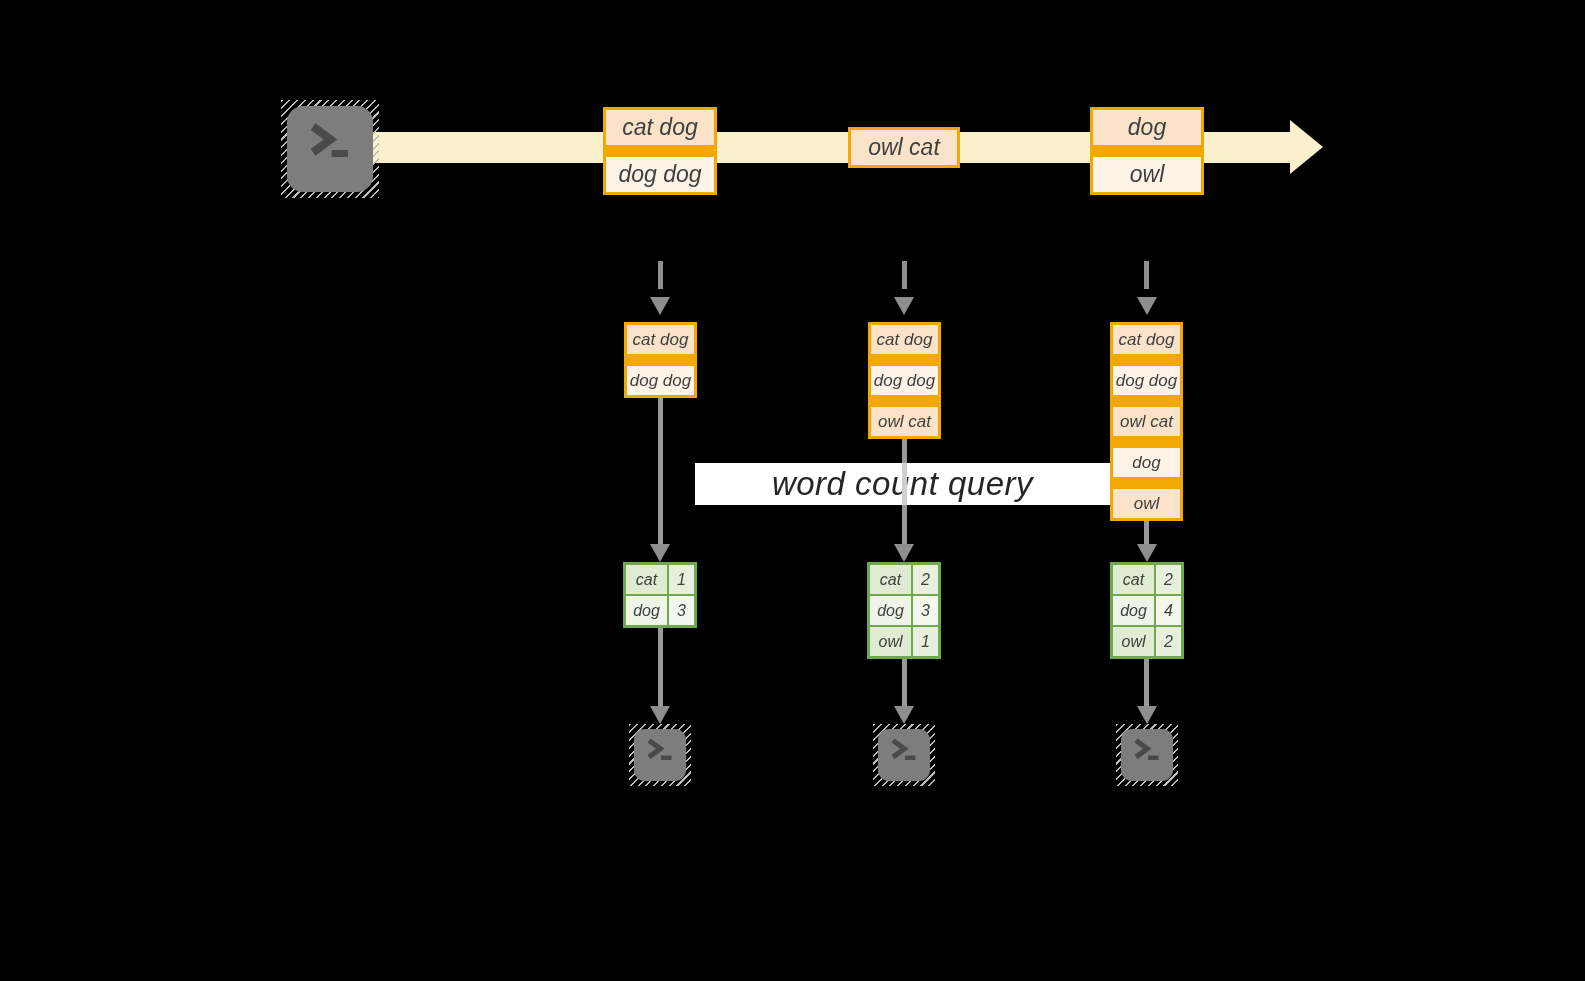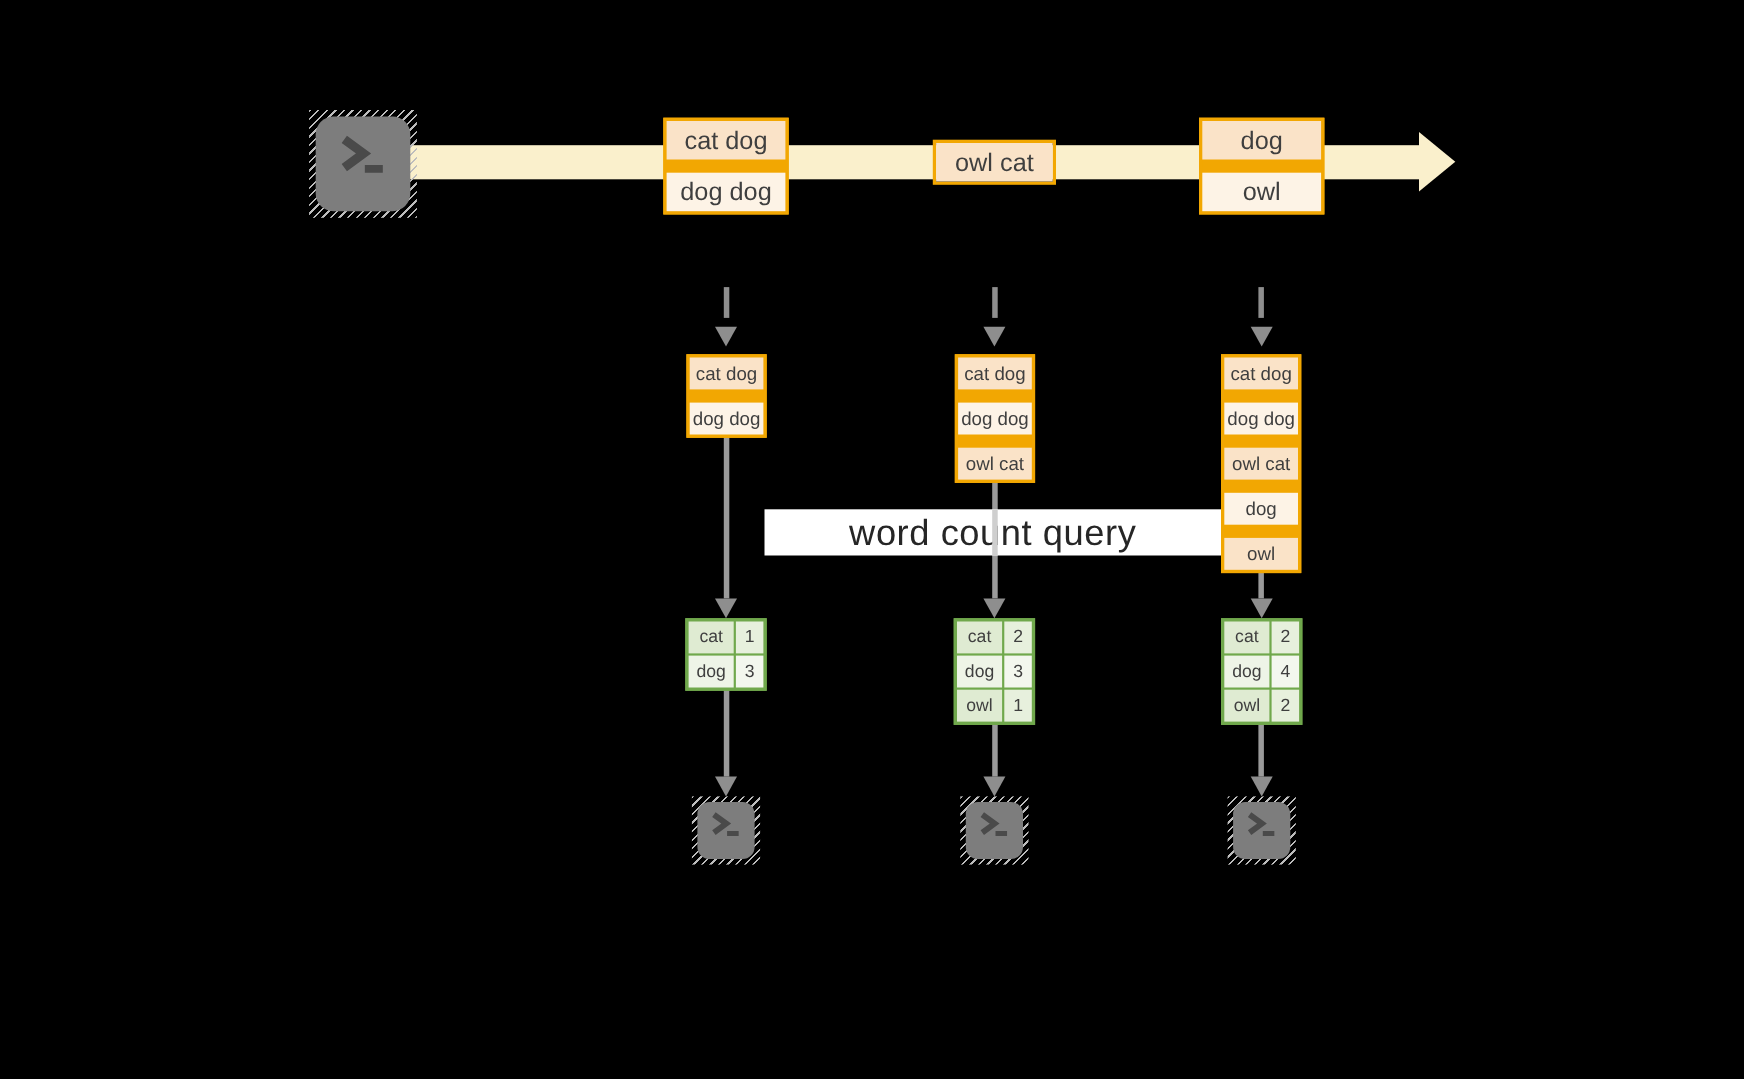--- a/index.html
+++ b/index.html
@@ -1,20 +1,21 @@
 <!DOCTYPE html>
 <html><head>
 <meta charset="utf-8">
 <style>
   * { box-sizing: border-box; margin: 0; padding: 0; }
   html, body { background: #000; }
   .canvas {
     position: relative; width: 1585px; height: 981px;
     background: #000; overflow: hidden;
     font-family: "Liberation Sans", sans-serif;
+    font-style: italic;
   }
   
   .shaft { position: absolute; left: 370px; top: 132px; width: 920px; height: 31px; background: #FAF0CC; z-index: 0; }
   .shaft-head { position: absolute; left: 1290px; top: 120px; width: 0; height: 0;
     border-top: 27px solid transparent; border-bottom: 27px solid transparent; border-left: 33px solid #FAF0CC; z-index: 0; }
   
   .obox { position: absolute; border: 3px solid #F2A702; background: #F2A702; display: flex; flex-direction: column; z-index: 3; }
   .ocell { display: flex; align-items: center; justify-content: center; color: #3F3F3F; width: 100%; }
   .ocell + .ocell { margin-top: 12px; }
   .ocell:nth-child(odd) { background: #FAE3C8; }

